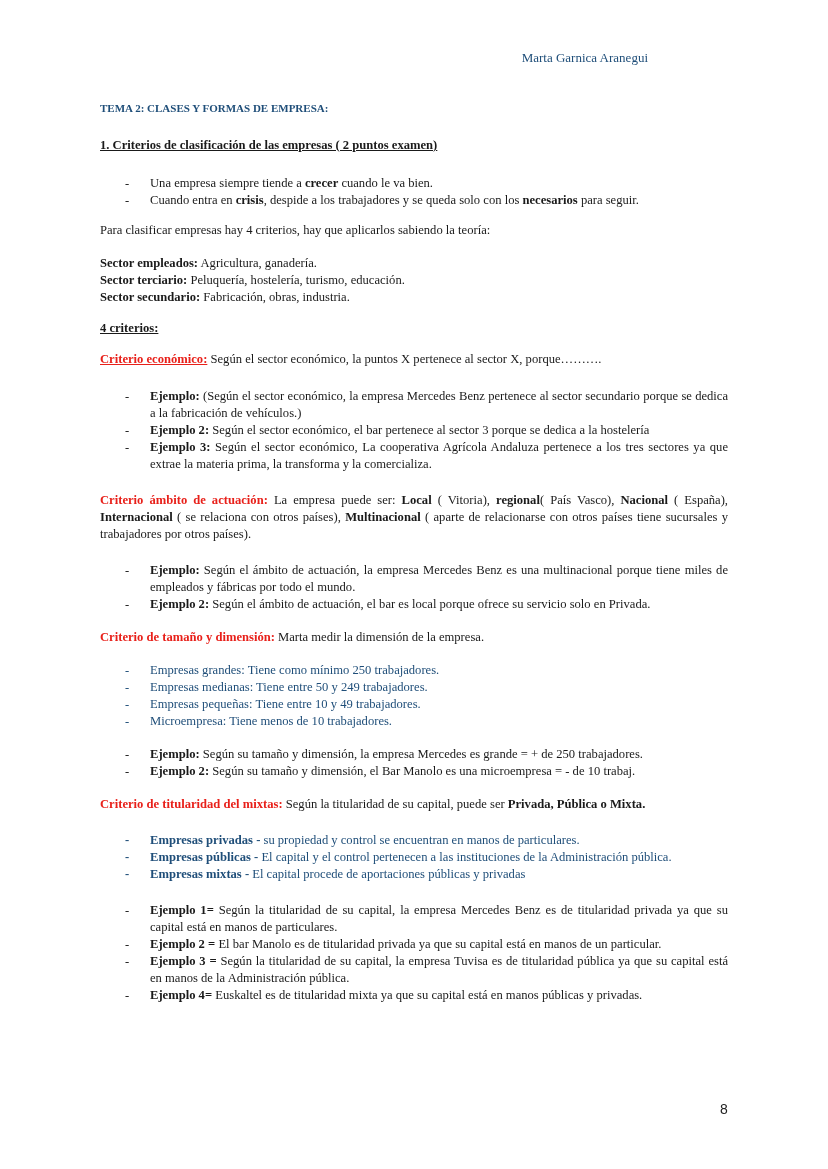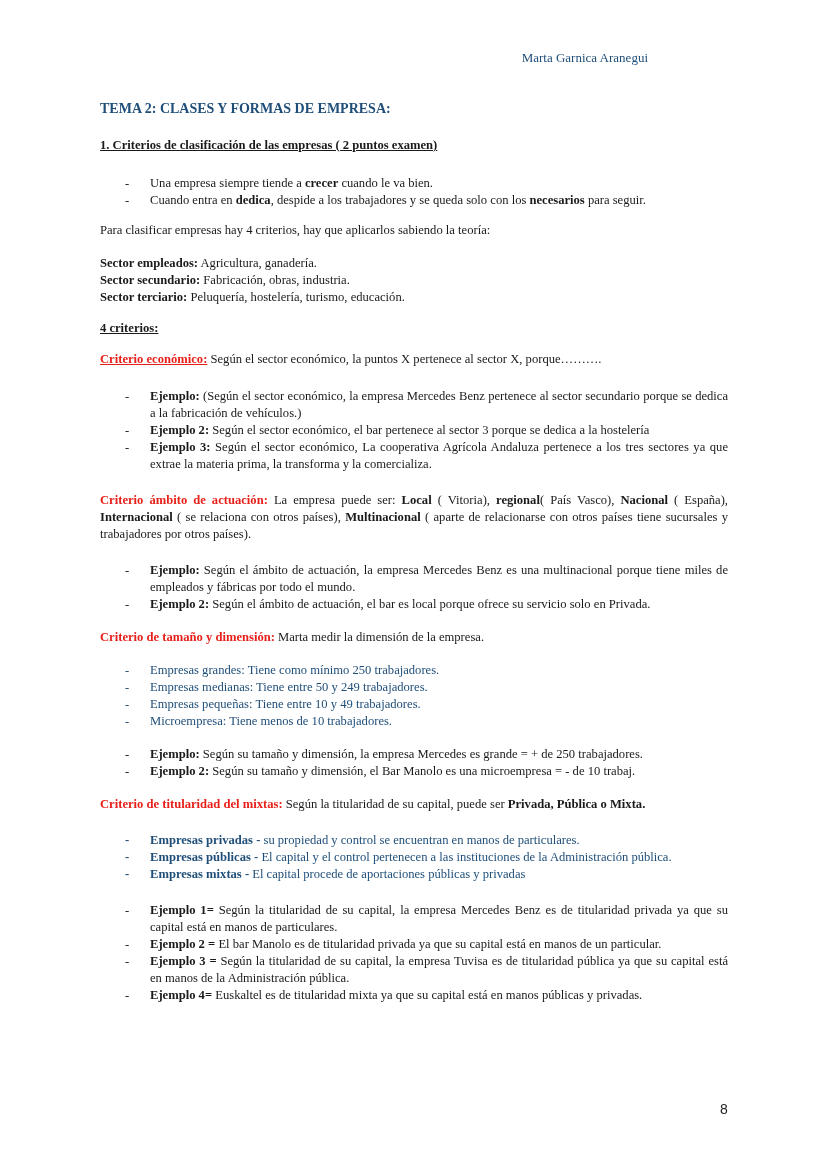--- a/index.html
+++ b/index.html
@@ -1,21 +1,21 @@
 <!DOCTYPE html>
 <html><head>
 <meta charset="utf-8">
 <style>
   html, body { margin: 0; padding: 0; background: #ffffff; }
   body { width: 828px; height: 1169px; position: relative; overflow: hidden;
          font-family: "Liberation Serif", "DejaVu Serif", serif; color: #1a1a1a; font-size: 12.6px; }
   .page { position: absolute; left: 0; top: 0; width: 749px; height: 1169px; }
   .author { position: absolute; right: 101px; top: 50px; color: #1f4e79; font-size: 13px; }
   .content { position: absolute; left: 100px; top: 100px; width: 628px; line-height: 17px; }
-  .title { color: #1f4e79; font-weight: bold; font-size: 14px; margin: 0; }
+  .title { color: #1f4e79; font-weight: bold; font-size: 11px; margin: 0; }
   .h-under { font-weight: bold; text-decoration: underline; margin: 0; }
   p { margin: 0; }
   .red { color: #e8201a; font-weight: bold; }
   .red-u { color: #e8201a; font-weight: bold; text-decoration: underline; }
   .blue { color: #1f4e79; }
   ul.dash { list-style: none; margin: 0; padding: 0; }
   ul.dash li { position: relative; padding-left: 50px; text-align: justify; }
   ul.dash li::before { content: "-"; position: absolute; left: 25px; top: 0; }
   ul.dash.bold-dash li::before { font-weight: bold; }
   .justify { text-align: justify; }
@@ -28,29 +28,29 @@
 <div class="page">
   <div class="author">Marta Garnica Aranegui</div>
 
   <div class="content">
     <p class="title">TEMA 2: CLASES Y FORMAS DE EMPRESA:</p>
 
     <p class="h-under" style="margin-top:20px">1. Criterios de clasificación de las empresas ( 2 puntos examen)</p>
 
     <ul class="dash" style="margin-top:21px">
       <li><span>Una empresa siempre tiende a </span><b>crecer</b><span> cuando le va bien.</span></li>
-      <li><span>Cuando entra en </span><b>dedica</b><span>, despide a los trabajadores y se queda solo con los </span><b>necesarios</b><span> para seguir.</span></li>
+      <li><span>Cuando entra en </span><b>crisis</b><span>, despide a los trabajadores y se queda solo con los </span><b>necesarios</b><span> para seguir.</span></li>
     </ul>
 
     <p style="margin-top:13px">Para clasificar empresas hay 4 criterios, hay que aplicarlos sabiendo la teoría:</p>
 
     <div style="margin-top:16px">
       <p><b>Sector empleados:</b><span> Agricultura, ganadería.</span></p>
+      <p><b>Sector terciario:</b><span> Peluquería, hostelería, turismo, educación.</span></p>
       <p><b>Sector secundario:</b><span> Fabricación, obras, industria.</span></p>
-      <p><b>Sector terciario:</b><span> Peluquería, hostelería, turismo, educación.</span></p>
     </div>
 
     <p class="h-under" style="margin-top:14px">4 criterios:</p>
 
     <p style="margin-top:14px"><span class="red-u">Criterio económico:</span><span> Según el sector económico, la puntos X pertenece al sector X, porque……….</span></p>
 
     <ul class="dash" style="margin-top:20px">
       <li><b>Ejemplo:</b><span> (Según el sector económico, la empresa Mercedes Benz pertenece al sector secundario porque se dedica a la fabricación de vehículos.)</span></li>
       <li><b> Ejemplo 2:</b><span> Según el sector económico, el bar pertenece al sector 3 porque se dedica a la hostelería</span></li>
       <li><b>Ejemplo 3:</b><span> Según el sector económico, La cooperativa Agrícola Andaluza pertenece a los tres sectores ya que extrae la materia prima, la transforma y la comercializa.</span></li>

